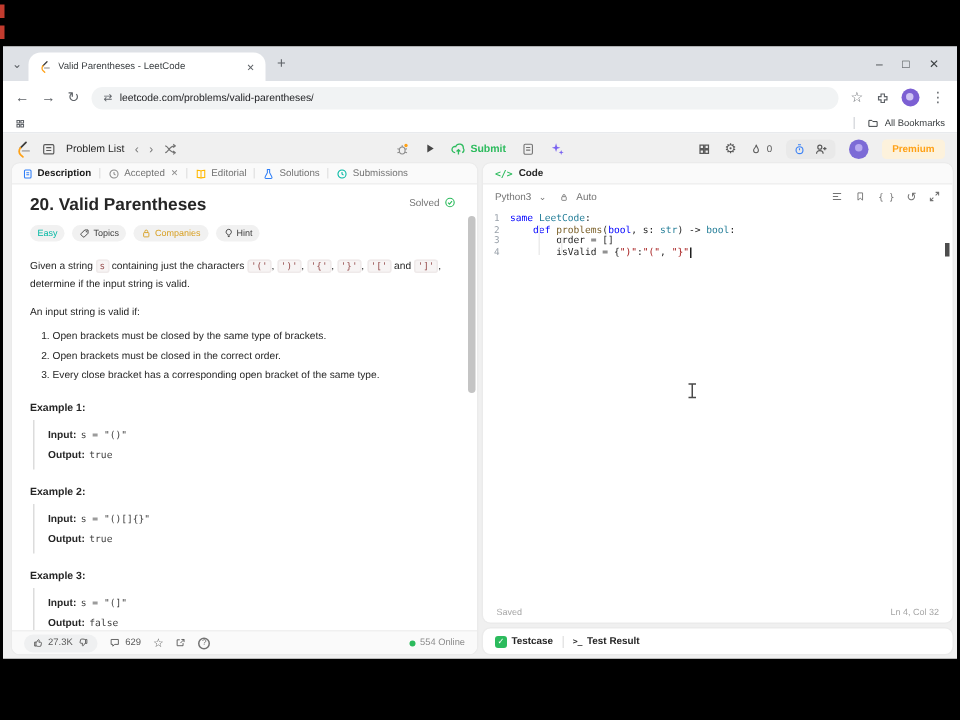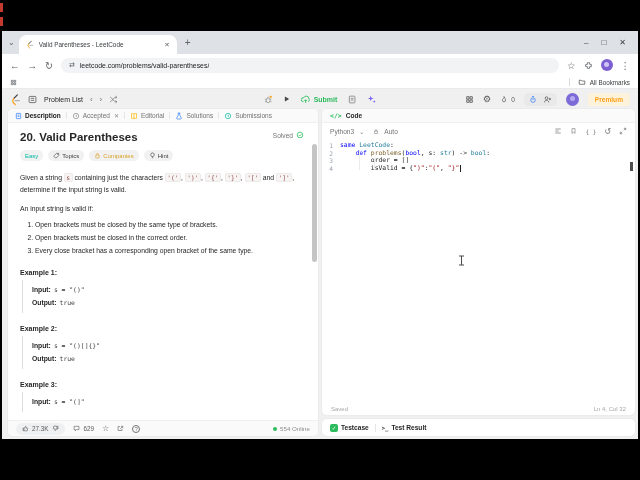--- a/index.html
+++ b/index.html
@@ -410,20 +410,24 @@
                 <b>Output:</b>
                 <span class="ex-val">true</span>
               </div>
           </div>
           <div class="ex-label">Example 3:</div>
           <div class="ex-block">
             <div class="ex-line">
                 <b>Input:</b>
                 <span class="ex-val">s = "(]"</span>
               </div>
+            <div class="ex-line">
+                <b>Output:</b>
+                <span class="ex-val">false</span>
+              </div>
           </div>
 
         </div>
 
         <div class="lp-scrollbar">
           <div class="lp-thumb"></div>
         </div>
       </div>
 
       <div class="lp-footer">

